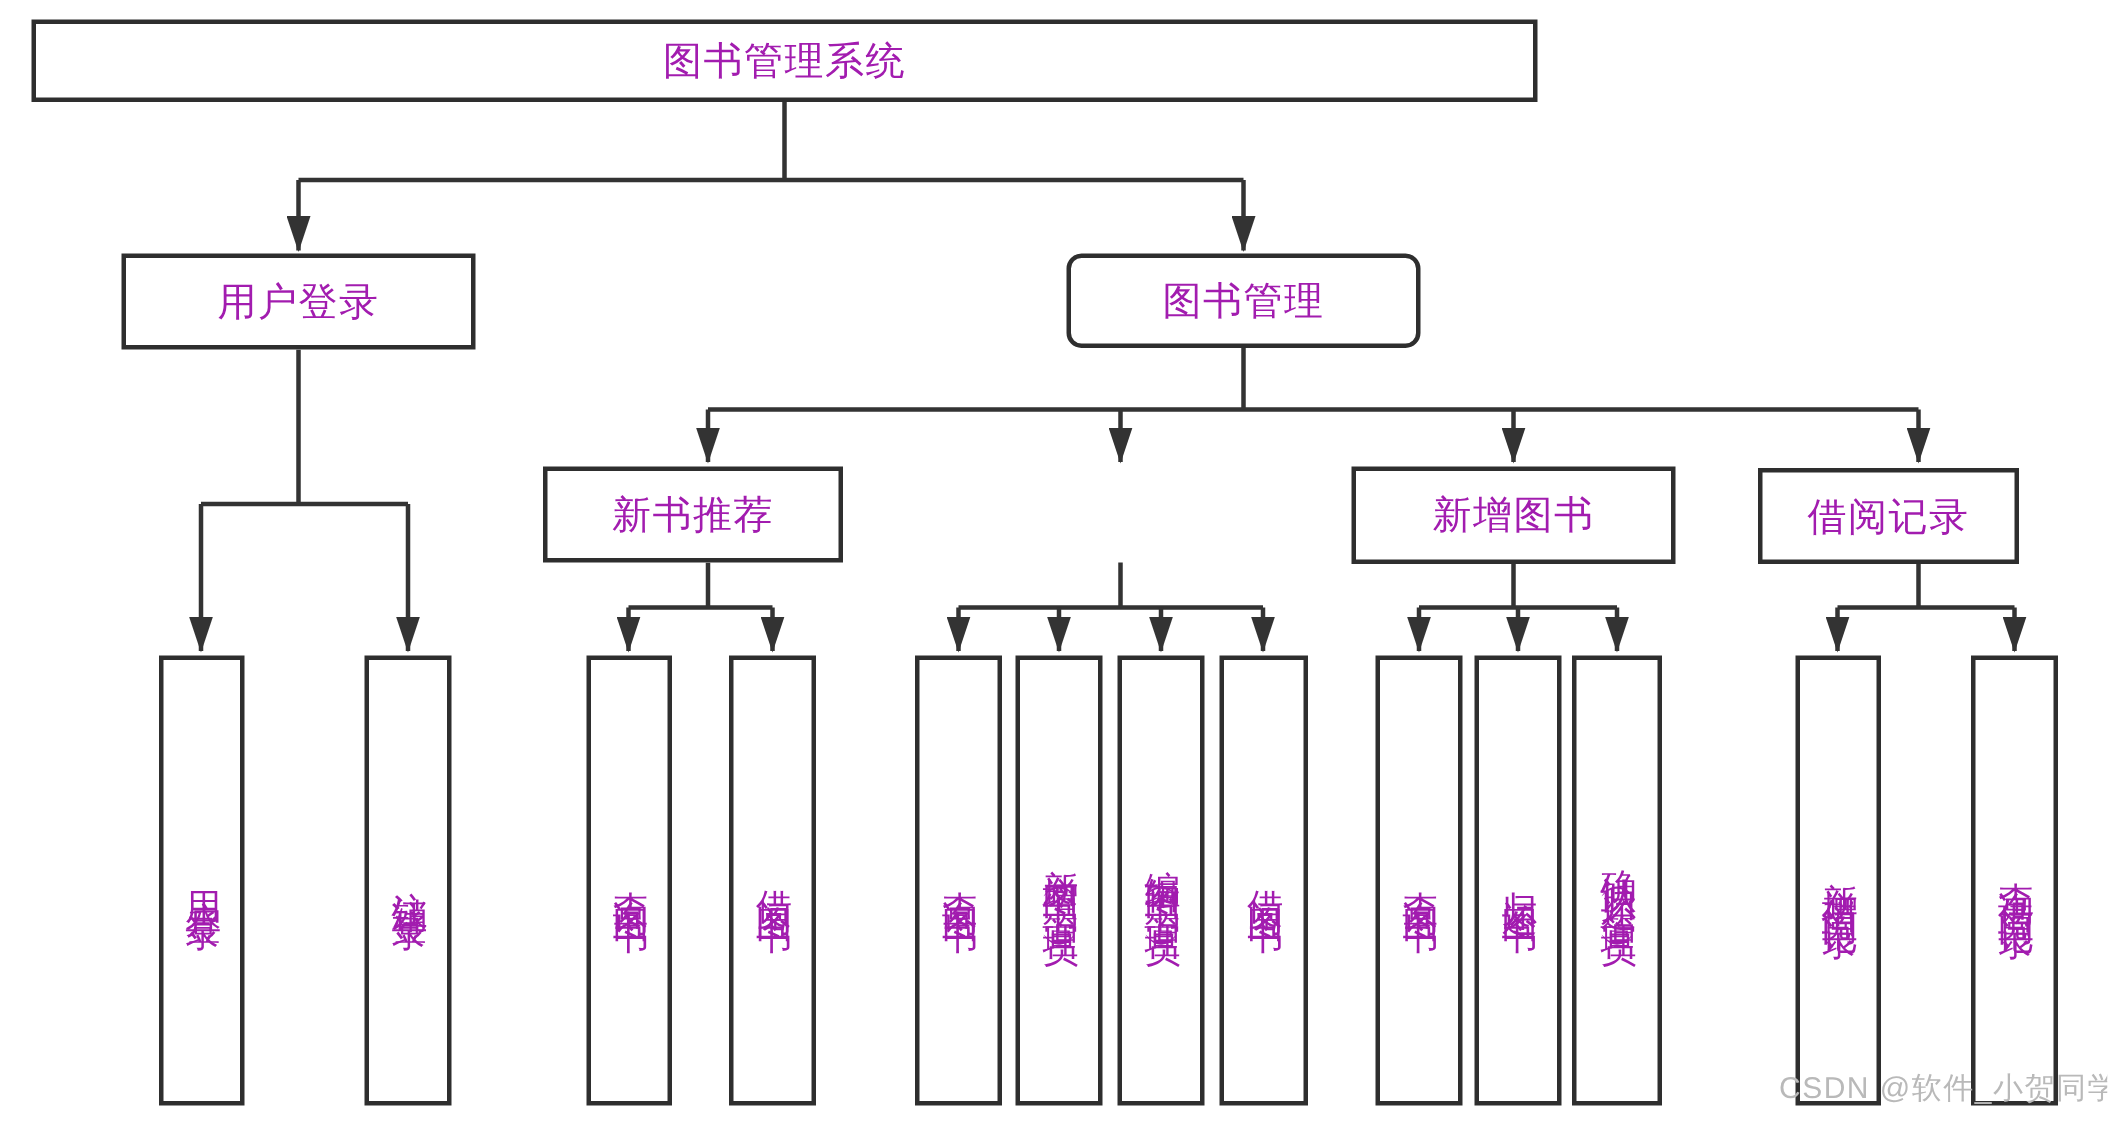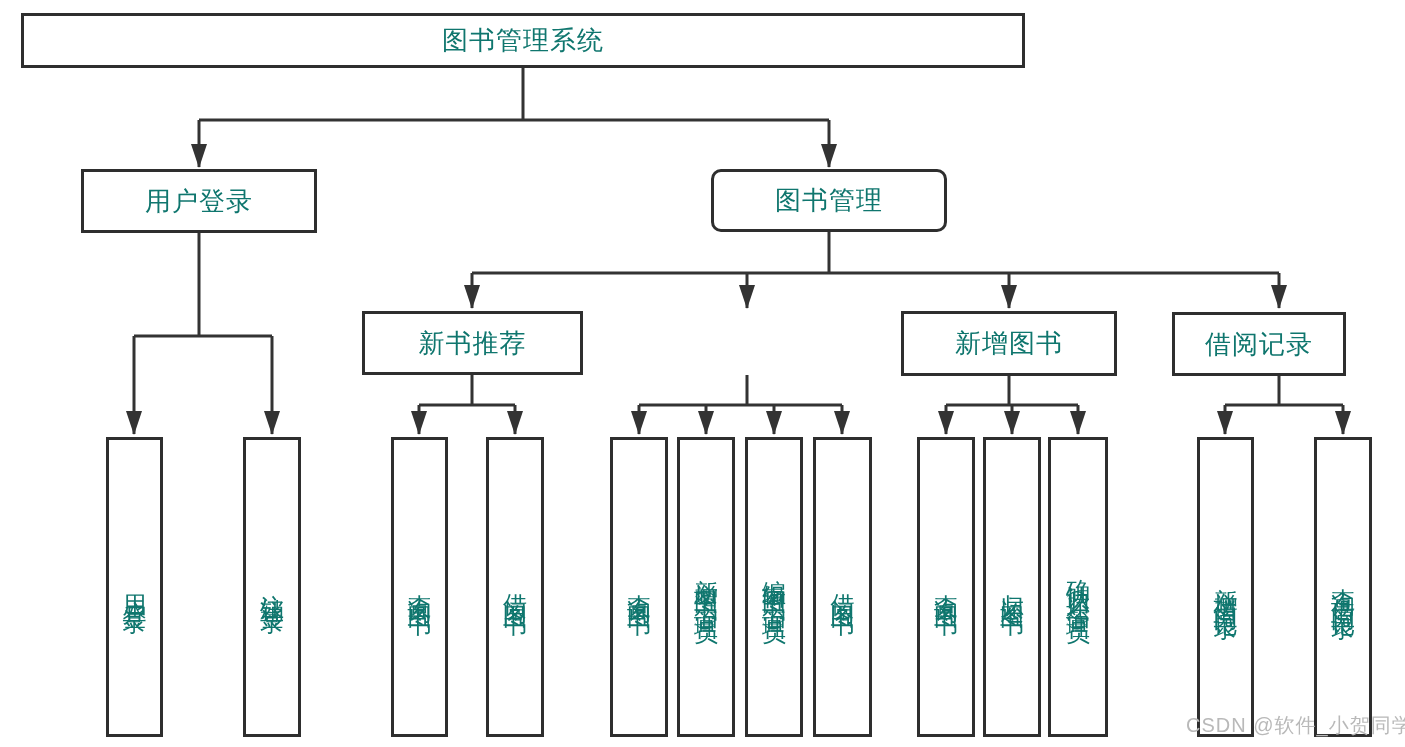--- a/index.html
+++ b/index.html
@@ -11,21 +11,21 @@
     overflow:hidden;
   }
   .wires { position:absolute; left:0; top:0; z-index:1; }
   .wires path { stroke:#333333; stroke-width:3; fill:none; }
   .wires .arrowhead { fill:#333333; stroke:none; }
   .node {
     position:absolute;
     box-sizing:border-box;
     border:3px solid #2e2e2e;
     background:#ffffff;
-    color:#0f766e;
+    color:#a21caf;
     display:flex;
     align-items:center;
     justify-content:center;
     z-index:2;
   }
   .hbox { font-size:26px; letter-spacing:1px; }
   .vbox {
     writing-mode:vertical-rl;
     text-orientation:mixed;
     font-size:24px;
@@ -101,21 +101,21 @@
       <path d="M1225,405 L1225,434" marker-end="url(#arr)"></path>
       <path d="M1343,405 L1343,434" marker-end="url(#arr)"></path>
     </g>
   </svg>
 
   <div class="node hbox" style="left:21px; top:13px; width:1004px; height:55px;">图书管理系统</div>
 
   <div class="node hbox" style="left:81px; top:169px; width:236px; height:64px;">用户登录</div>
   <div class="node hbox" style="left:711px; top:169px; width:236px; height:63px;border-radius:10px;">图书管理</div>
 
-  <div class="node hbox" style="left:362px; top:311px; width:221px; height:64px;">新书推荐</div>
+  <div class="node hbox" style="left:362px; top:311px; width:200px; height:64px;">新书推荐</div>
   <div class="node hbox" style="left:901px; top:311px; width:216px; height:65px;">新增图书</div>
   <div class="node hbox" style="left:1172px; top:312px; width:174px; height:64px;">借阅记录</div>
 
   <div class="node vbox" style="left:106px; width:57px;">用户登录</div>
   <div class="node vbox" style="left:243px; width:58px;">注销登录</div>
 
   <div class="node vbox" style="left:391px; width:57px;">查询图书</div>
   <div class="node vbox" style="left:486px; width:58px;">借阅图书</div>
 
   <div class="node vbox" style="left:610px; width:58px;">查询图书</div>

